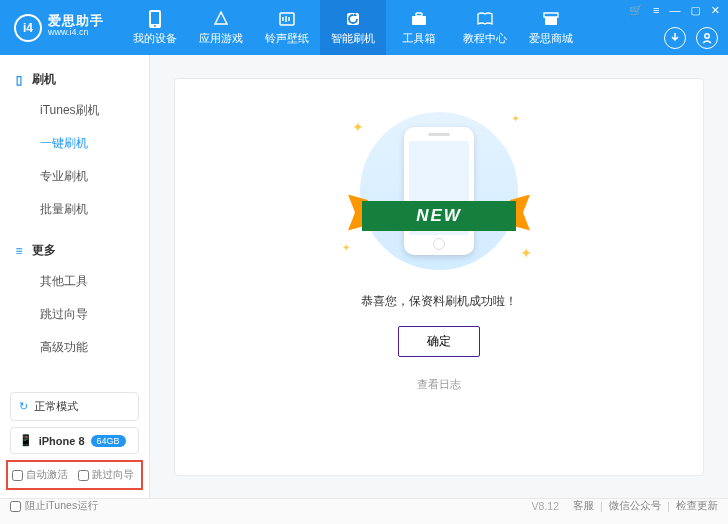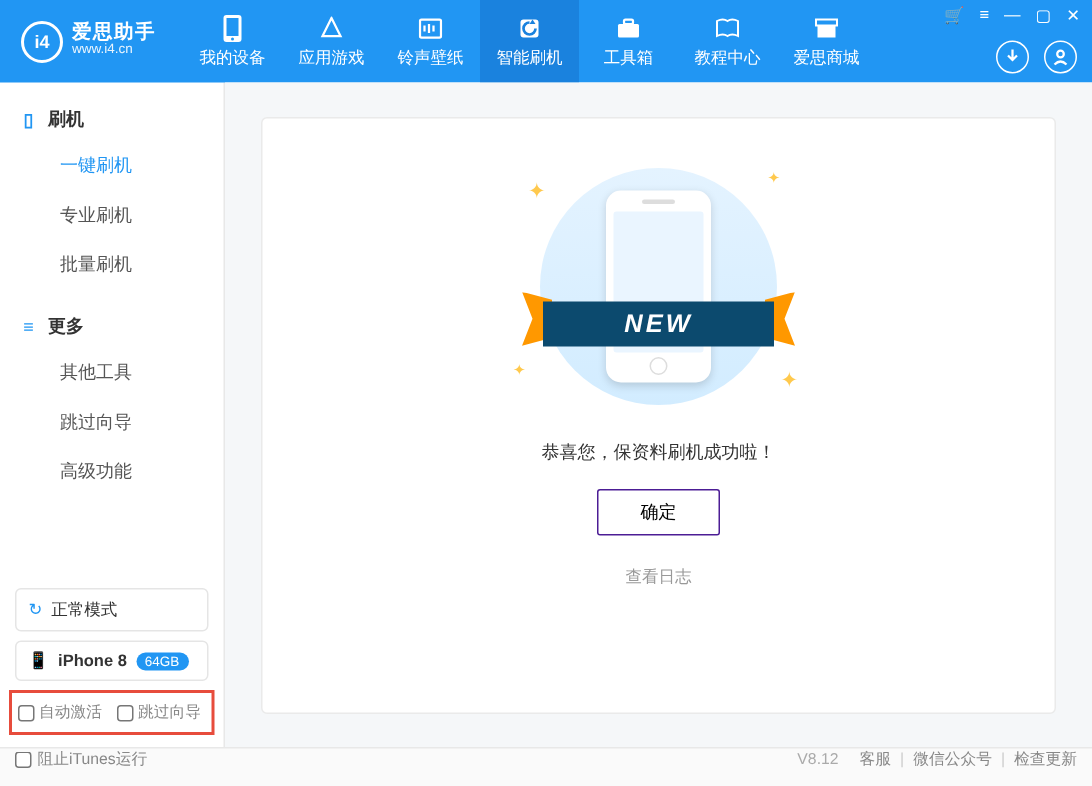--- a/index.html
+++ b/index.html
@@ -43,21 +43,21 @@
 
   .main { flex:1; background:#f5f7f9; display:flex; align-items:center; justify-content:center; position:relative; }
   .main-inner { background:#fff; border:1px solid #eaeaea; border-radius:4px; width:530px; height:398px; display:flex; flex-direction:column; align-items:center; padding-top:28px; }
   .illus { width:210px; height:168px; position:relative; display:flex; align-items:center; justify-content:center; }
   .big-circle { width:158px; height:158px; border-radius:50%; background:linear-gradient(180deg,#e4f3ff 0%,#d2ecff 100%); position:relative; display:flex; align-items:center; justify-content:center; }
   .phone { width:70px; height:128px; background:#fff; border-radius:10px; box-shadow:0 2px 6px rgba(0,0,0,.15); position:relative; z-index:2; }
   .phone::before { content:""; position:absolute; top:6px; left:50%; transform:translateX(-50%); width:22px; height:3px; background:#ddd; border-radius:2px; }
   .phone::after { content:""; position:absolute; bottom:5px; left:50%; transform:translateX(-50%); width:10px; height:10px; border:1px solid #ddd; border-radius:50%; }
   .phone-screen { position:absolute; top:14px; left:5px; right:5px; bottom:20px; background:#eaf5ff; border-radius:2px; }
   .ribbon { position:absolute; z-index:3; left:10px; right:10px; top:88px; height:44px; }
-  .ribbon-body { position:absolute; left:18px; right:18px; top:6px; height:30px; background:#0c4a6e; display:flex; align-items:center; justify-content:center; color:#fff; font-weight:900; font-size:17px; letter-spacing:2px; font-style:italic;text-align:center; }
+  .ribbon-body { position:absolute; left:18px; right:18px; top:6px; height:30px; background:#15803d; display:flex; align-items:center; justify-content:center; color:#fff; font-weight:900; font-size:17px; letter-spacing:2px; font-style:italic;text-align:center; }
   .ribbon-end { position:absolute; top:0; width:20px; height:36px; background:#ff9800; }
   .ribbon-end.l { left:4px; clip-path:polygon(0 0,100% 15%,100% 85%,0 100%,35% 50%); }
   .ribbon-end.r { right:4px; clip-path:polygon(0 15%,100% 0,65% 50%,100% 100%,0 85%); }
   .spark { position:absolute; color:#ffc94d; font-size:14px; }
   .s1{top:12px; left:18px;} .s2{top:6px; right:24px; font-size:10px;} .s3{bottom:22px; left:8px; font-size:10px;} .s4{bottom:14px; right:12px;}
 
   .msg { margin-top:18px; font-size:12px; color:#333; }
   .btn-ok { margin-top:16px; border:1px solid #4c1d95; background:#fff; padding:6px 28px; font-size:12px; cursor:pointer; border-radius:2px; }
   .log-link { margin-top:20px; font-size:11px; color:#999; cursor:pointer; }
 
@@ -167,20 +167,21 @@
   </div>
 </div>
 
 <div class="body">
   <div class="sidebar">
     <div class="side-section-title">
       <span class="sec-icon">▯</span>
       <span>刷机</span>
     </div>
     <div class="side-list">
+      <div class="side-item">iTunes刷机</div>
       <div class="side-item active">一键刷机</div>
       <div class="side-item">专业刷机</div>
       <div class="side-item">批量刷机</div>
     </div>
     <div class="side-section-title">
       <span class="sec-icon">≡</span>
       <span>更多</span>
     </div>
     <div class="side-list">
       <div class="side-item">其他工具</div>

